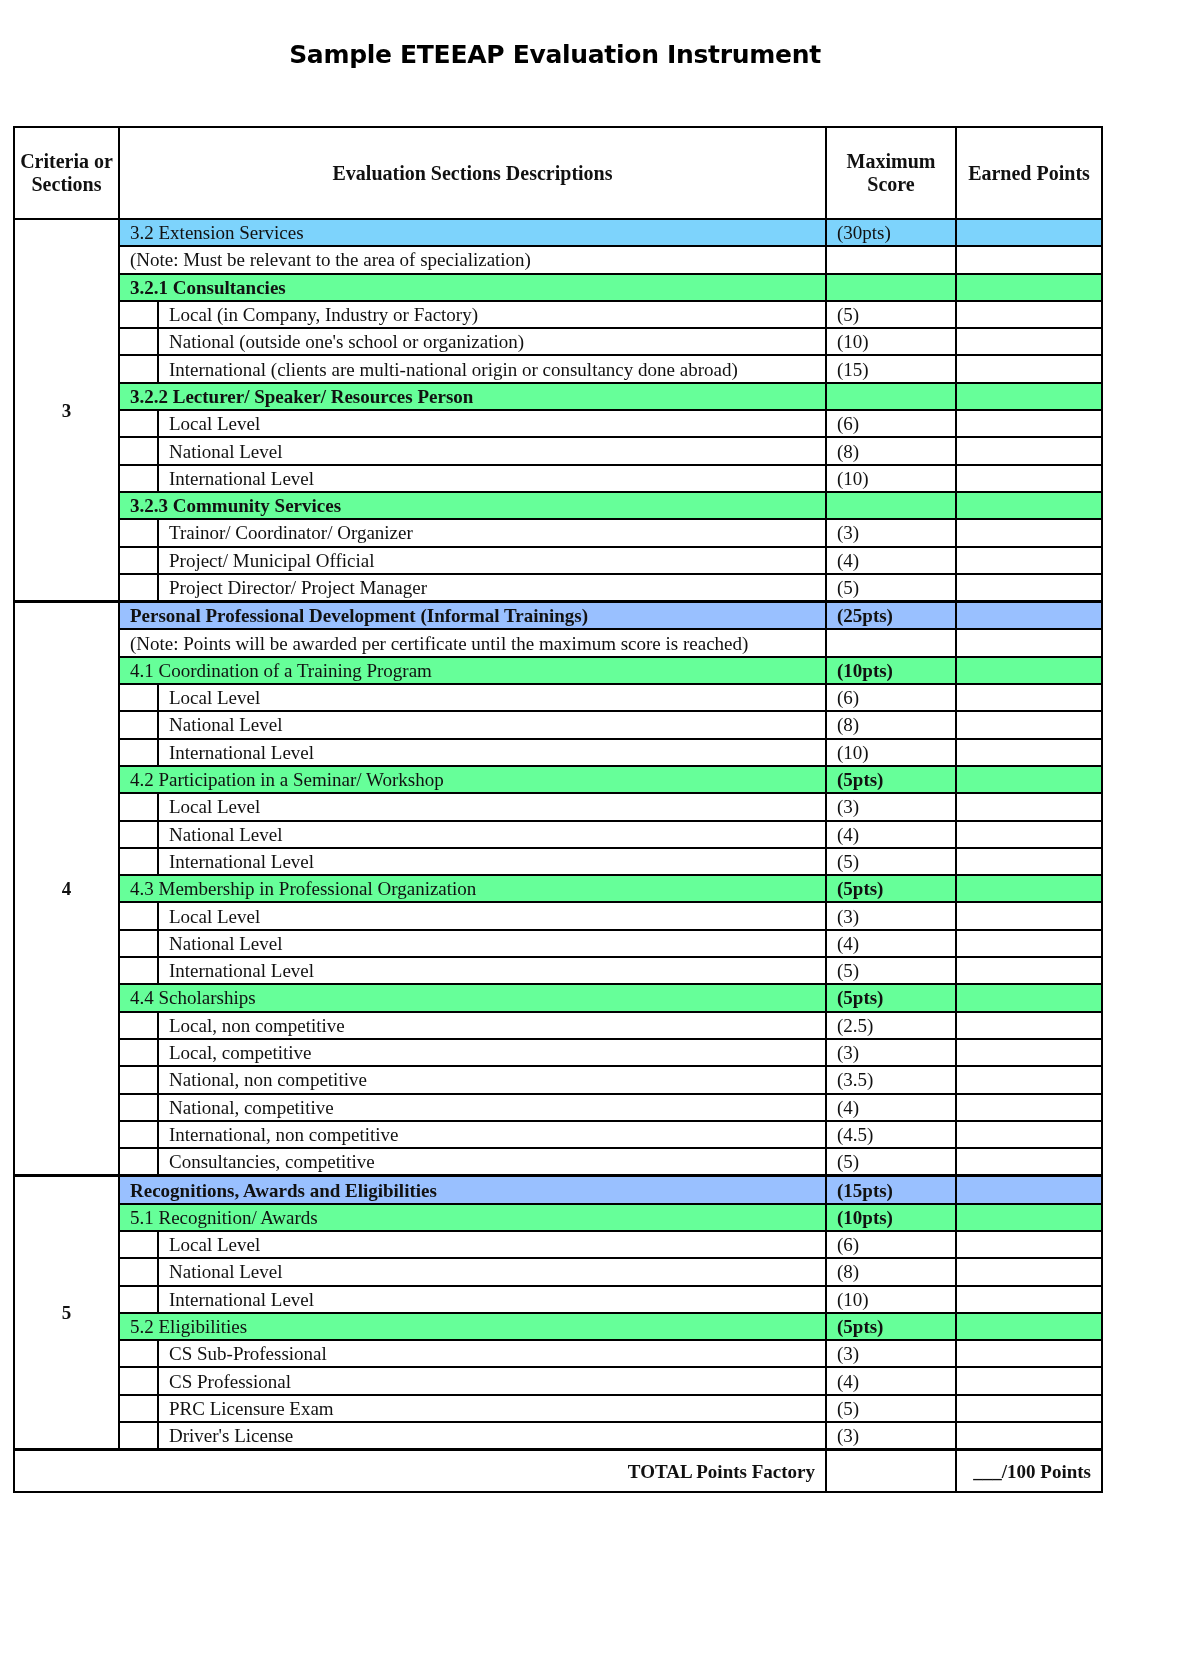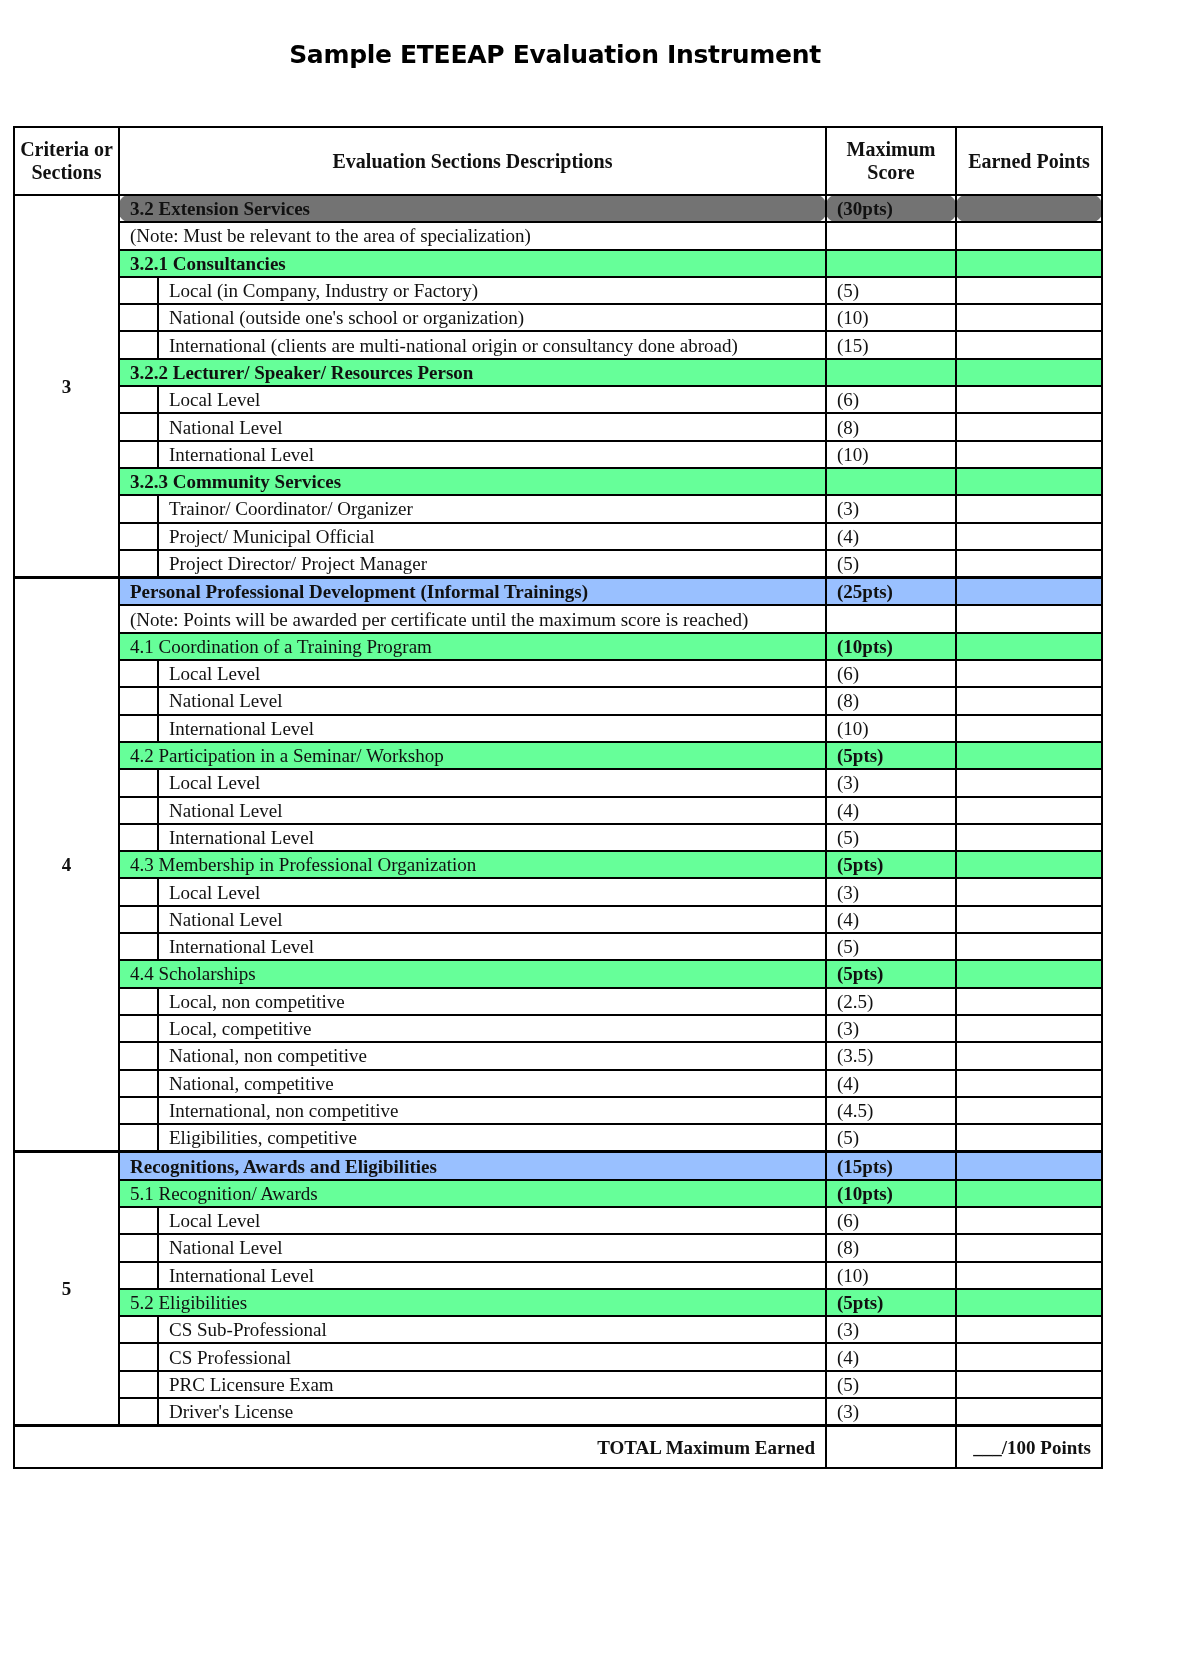--- a/index.html
+++ b/index.html
@@ -2,24 +2,24 @@
 <html><head>
 <meta charset="utf-8">
 <style>
   html, body { margin: 0; padding: 0; background: #ffffff; }
   body { width: 1190px; height: 1678px; position: relative; font-family: "Liberation Serif", serif; color: #111; }
   .title-block { position: absolute; top: 10px; left: 0; width: 1110px; text-align: center; font-family: "DejaVu Sans", sans-serif; font-weight: bold; font-size: 25px; line-height: 34px; color: #000; }
   .title-block div { letter-spacing: -0.3px; margin-top: 28px; }
   table.eval { position: absolute; left: 13px; top: 126px; width: 1088px; border-collapse: collapse; table-layout: fixed; }
   table.eval td, table.eval th { border: 2px solid #000; padding: 0 10px; height: 25.3px; font-size: 19px; line-height: 25px; white-space: nowrap; overflow: hidden; vertical-align: middle; }
   table.eval th { font-weight: bold; text-align: center; font-size: 20px; line-height: 23px; height: 66px; white-space: normal; }
-  table.eval th.criteria { padding: 0 2px; }
+  table.eval th.criteria { padding: 12px 2px; }
   td.crit { text-align: center; font-weight: bold; font-size: 19px; border-top: 3px solid #000; border-bottom: 3px solid #000; }
   td.indent { padding: 0; }
-  .lvl1 { background: #737373; font-weight: bold; border-radius: 10px; }
+  .lvl1 { background: #7dd3fc; font-weight: normal; }
   .lvl2 { background: #66ff99; }
   .lvl2.bold { font-weight: bold; }
   .section { background: #99c0ff; font-weight: bold; margin-left: 20px; }
   .pts-bold { font-weight: bold; }
   tr.section-top td { border-top: 3px solid #000; }
   tr.total td { height: 40px; border-top: 3px solid #000; font-weight: bold; }
   td.total-label { text-align: right; }
   td.total-value { text-align: right; padding-right: 12px; }
 </style>
 </head>
@@ -236,21 +236,21 @@
         <td class=""></td>
       </tr>
       <tr>
         <td class="indent"></td>
         <td>International, non competitive</td>
         <td class="">(4.5)</td>
         <td class=""></td>
       </tr>
       <tr>
         <td class="indent"></td>
-        <td>Eligibilities, competitive</td>
+        <td>Consultancies, competitive</td>
         <td class="">(5)</td>
         <td class=""></td>
       </tr>
       <tr class="section-top">
         <td class="crit" rowspan="10">5</td>
         <td colspan="2" class="section">Recognitions, Awards and Eligibilities</td>
         <td class="section">(15pts)</td>
         <td class="section"></td>
       </tr>
       <tr>
@@ -301,18 +301,18 @@
       </tr>
       <tr>
         <td class="indent"></td>
         <td>Driver's License</td>
         <td class="">(3)</td>
         <td class=""></td>
       </tr>
     </tbody>
   <tfoot>
     <tr class="total">
-      <td colspan="3" class="total-label">TOTAL Maximum Earned</td>
+      <td colspan="3" class="total-label">TOTAL Points Factory</td>
       <td></td>
       <td class="total-value">___/100 Points</td>
     </tr>
   </tfoot>
 </table>
 
 </body></html>

